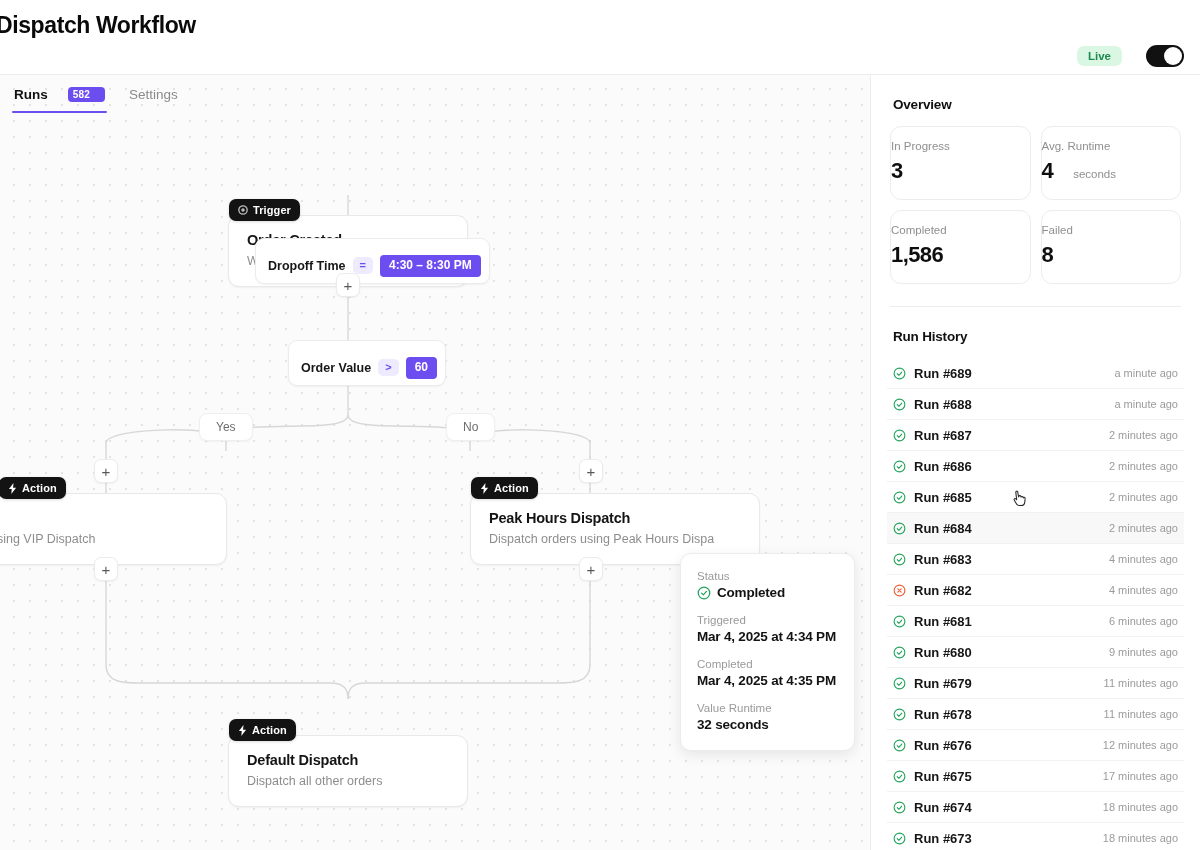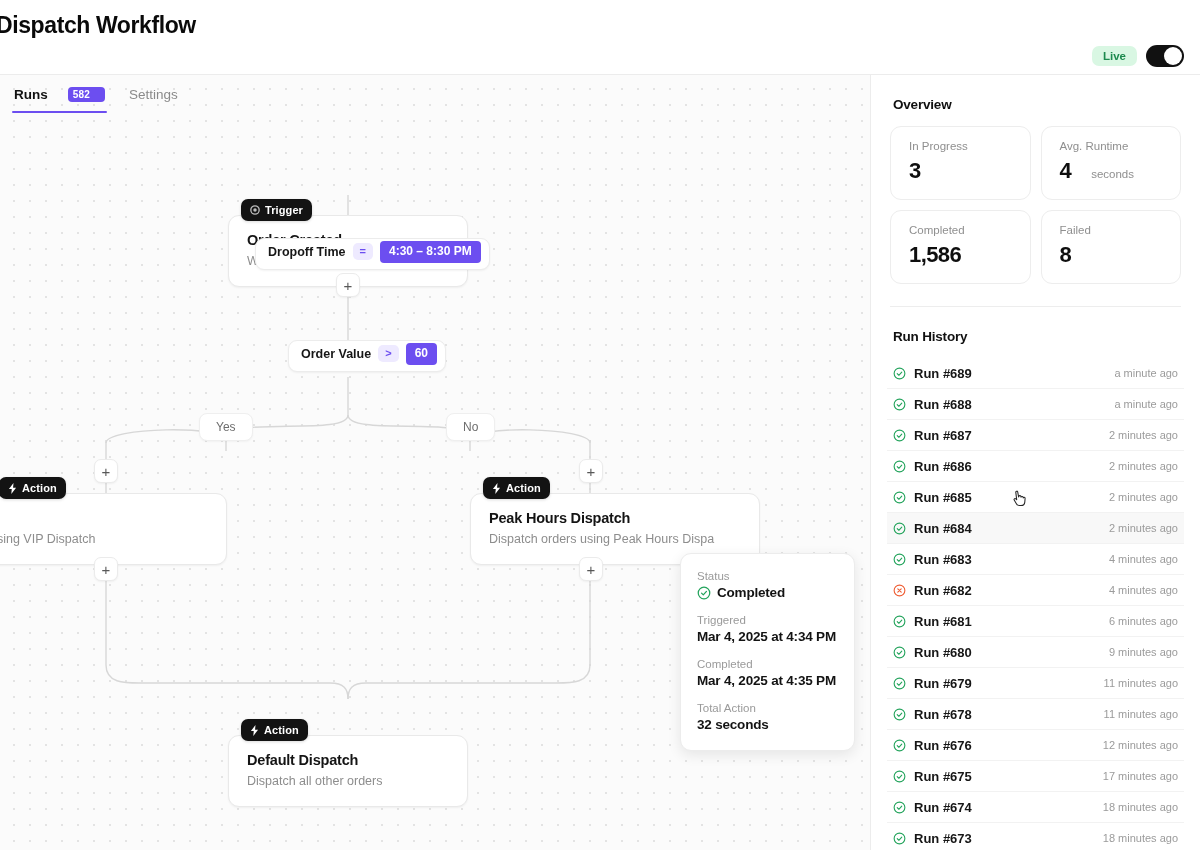--- a/index.html
+++ b/index.html
@@ -31,21 +31,21 @@
   .tab.active { color: #111; font-weight: 600; }
   .tab.active::after {
     content: ""; position: absolute; left: 10px; right: 10px; bottom: 0;
     height: 2.5px; background: #6c4ef0; border-radius: 2px;
   }
   .tab-badge {
     background: #6c4ef0; color: #fff; font-size: 10px; font-weight: 700;
     border-radius: 4px; padding: 2px 15px 2px 5px; line-height: 1.1; letter-spacing: .2px;
   }
   .header-right {
-    position: absolute; right: 16px; top: 45px; display: flex; align-items: center; gap: 9px;
+    position: absolute; right: 16px; top: 45px; display: flex; align-items: center; gap: 24px;
   }
   .live-badge {
     background: #d9f7e3; color: #1d8a4e; font-size: 11.5px; font-weight: 600;
     padding: 4px 11px; border-radius: 7px;
   }
   .toggle {
     width: 38px; height: 22px; border-radius: 11px; background: #111; position: relative; cursor: pointer;
   }
   .toggle .knob {
     position: absolute; right: 2px; top: 2px; width: 18px; height: 18px;
@@ -65,31 +65,31 @@
 
   .node {
     position: absolute; background: #fff; border: 1px solid #e9e9e9;
     border-radius: 11px; box-shadow: 0 1px 2px rgba(16,16,16,.05);
   }
   .node .title { font-size: 14.5px; font-weight: 700; color: #141414; letter-spacing: -.2px; }
   .node .sub { font-size: 12.5px; color: #8d8d8d; margin-top: 6px; white-space: nowrap; }
   .node .body { padding: 16px 18px 18px 18px; }
 
   .node-badge {
-    position: absolute; top: -17px; left: 12px;
+    position: absolute; top: -17px; left: 0px;
     background: #131313; color: #fff; border-radius: 7px;
     font-size: 11px; font-weight: 600; padding: 5px 9px;
     display: flex; align-items: center; gap: 5px; letter-spacing: .1px;
     box-shadow: 0 1px 3px rgba(0,0,0,.15);
   }
 
   .pill {
     position: absolute; display: flex; align-items: center; gap: 7px;
     background: #fff; border: 1px solid #ececec; border-radius: 9px;
-    padding: 2px 8px 6px 12px; box-shadow: 0 1px 2px rgba(16,16,16,.05);
+    padding: 16px 8px 6px 12px; box-shadow: 0 1px 2px rgba(16,16,16,.05);
     font-size: 12.5px; font-weight: 600; color: #171717; white-space: nowrap;
   }
   .pill .op {
     background: #eeeaff; color: #6c4ef0; border-radius: 5px;
     font-size: 11px; font-weight: 700; padding: 3px 7px; line-height: 1;
   }
   .pill .val {
     background: #6c4ef0; color: #fff; border-radius: 4px;
     font-size: 12px; font-weight: 600; padding: 4px 9px; line-height: 1.15;
   }
@@ -126,21 +126,21 @@
     position: absolute; top: 75px; right: 0; width: 330px; height: 775px;
     background: #fff; border-left: 1px solid #ececec; overflow: hidden;
     padding: 0 16px;
   }
   .panel h3 {
     font-size: 13.5px; font-weight: 700; color: #101010; letter-spacing: -.2px;
     margin: 22px 0 14px 6px;
   }
   .stats { display: grid; grid-template-columns: 1fr 1fr; gap: 10px; padding: 0 3px; }
   .stat {
-    border: 1px solid #ededed; border-radius: 11px; padding: 13px 14px 15px 18px;
+    border: 1px solid #ededed; border-radius: 11px; padding: 13px 14px 15px 0;
     background: #fff;
   }
   .stat .lbl { font-size: 11.5px; color: #8f8f8f; margin-bottom: 6px; }
   .stat .num { font-size: 22px; font-weight: 700; color: #0e0e0e; letter-spacing: -.6px; }
   .stat .unit { font-size: 11.5px; font-weight: 400; color: #8f8f8f; margin-left: 20px; letter-spacing: 0; text-align: center; }
 
   .divider { height: 1px; background: #ededed; margin: 22px 3px 0 3px; }
 
   .run-row {
     display: flex; align-items: center; height: 31px; padding: 0 6px;
@@ -323,21 +323,21 @@
       </div>
       <div class="tt-row">
         <div class="tt-label">Triggered</div>
         <div class="tt-value">Mar 4, 2025 at 4:34 PM</div>
       </div>
       <div class="tt-row">
         <div class="tt-label">Completed</div>
         <div class="tt-value">Mar 4, 2025 at 4:35 PM</div>
       </div>
       <div class="tt-row">
-        <div class="tt-label">Total Action</div>
+        <div class="tt-label">Value Runtime</div>
         <div class="tt-value">32 seconds</div>
       </div>
     </div>
 
   </div>
 
   <div class="panel">
     <h3>Overview</h3>
 
     <div class="stats">

